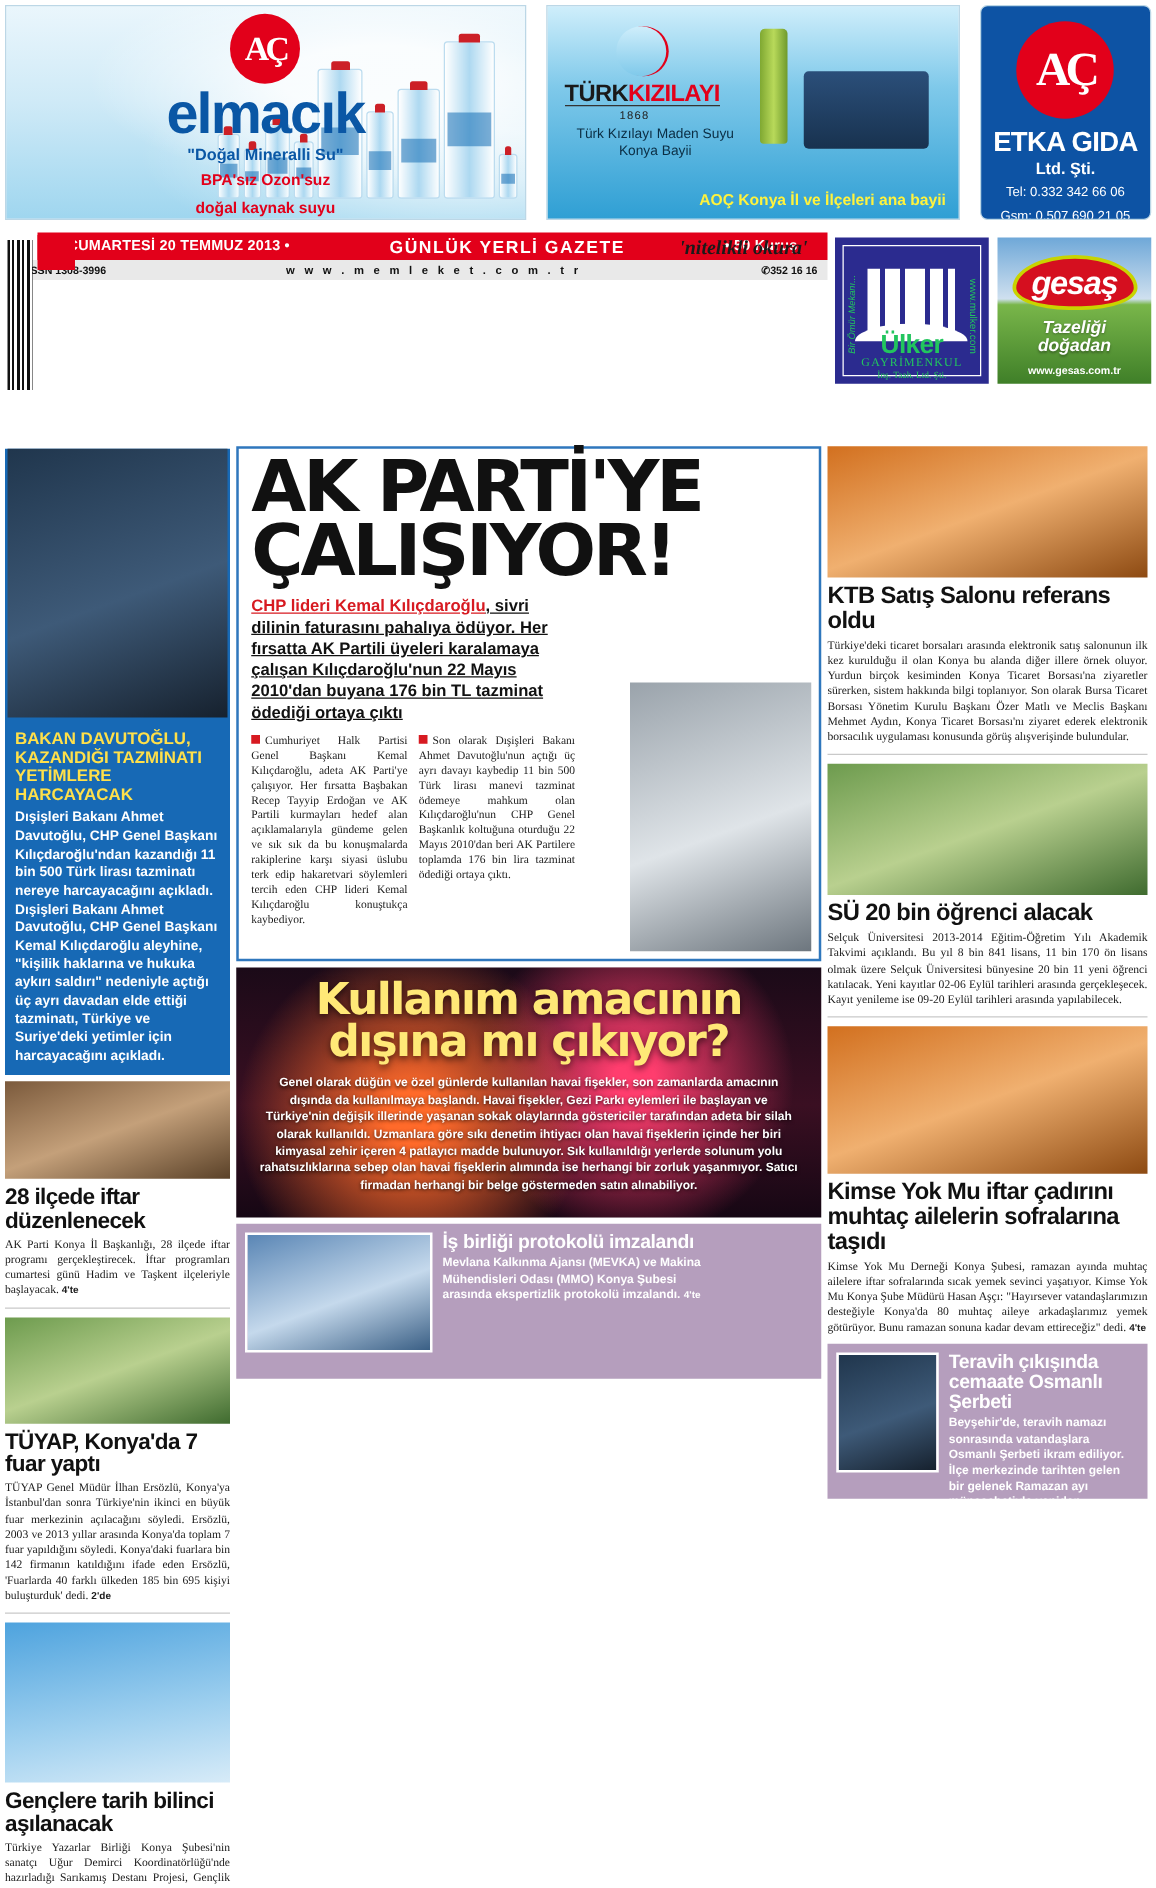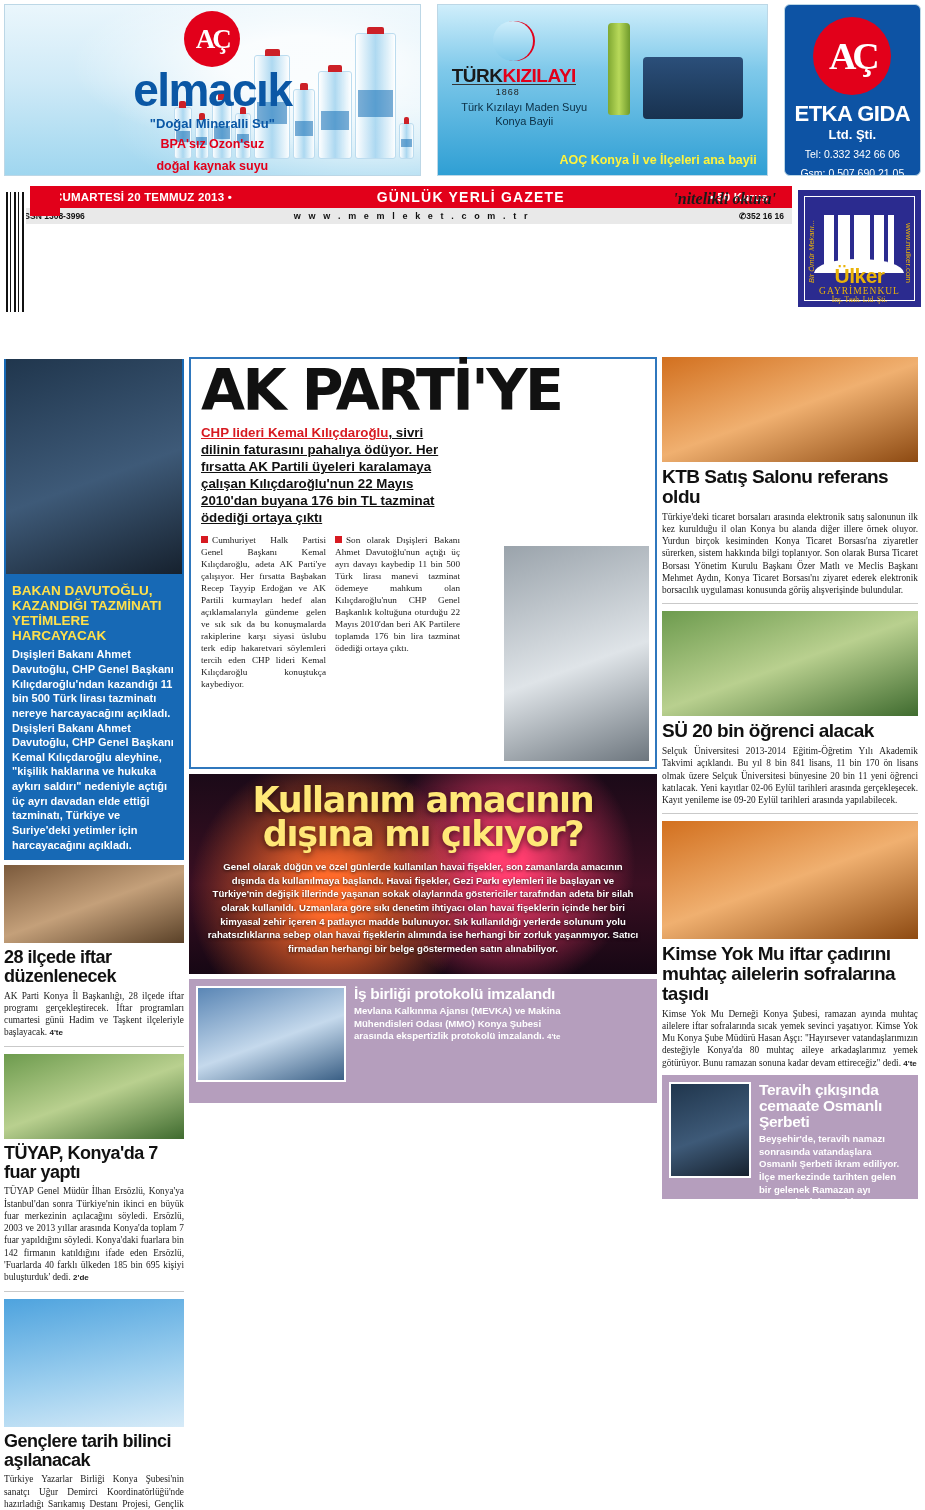--- a/index.html
+++ b/index.html
@@ -84,21 +84,21 @@
   .mast-slogan{ position:absolute; right:16px; top:8px; font-family:"Liberation Serif",serif;
     font-style:italic; font-weight:700; font-size:16px; color:#1a1a1a;}
   .redbar{ margin-left:26px; margin-top:4px; background:#e2001a; color:#fff; height:22px;
     display:flex; align-items:center; justify-content:space-between; padding:0 24px;
     font-size:11.5px; font-weight:700; letter-spacing:.2px;text-align:center;}
   .redbar .center{ font-size:14px; letter-spacing:1.2px;}
   .greybar{ margin-left:10px; background:#e9e9e9; height:16px; display:flex; align-items:center;
     justify-content:space-between; padding:0 8px; font-size:8.5px; color:#111; font-weight:700;}
   .greybar .web{ letter-spacing:2.6px; font-size:9px; }
   .mast-ads{ display:flex; gap:7px; align-items:flex-start; padding-top:8px;}
-  .ulker{ width:123px; height:117px; background:#2b2b8f; color:#eab308; position:relative; }
+  .ulker{ width:123px; height:117px; background:#2b2b8f; color:#22c55e; position:relative; }
   .ulker .frame{ position:absolute; inset:6px; border:1px solid #fff; }
   .ulker .bld{ position:absolute; left:26px; bottom:40px; width:70px; height:52px;
     background:
       linear-gradient(90deg,#fff 0 10px, transparent 10px 14px, #fff 14px 26px, transparent 26px 30px, #fff 30px 46px, transparent 46px 50px, #fff 50px 60px, transparent 60px 64px, #fff 64px 70px);
   }
   .ulker .arc{position:absolute;left:16px;bottom:34px;width:90px;height:14px;border-radius:50%/100% 100% 0 0;background:#fff;}
   .ulker .nm{ position:absolute; left:0; right:0; bottom:19px; text-align:center; font-size:21px; font-weight:700; letter-spacing:-.5px;}
   .ulker .s1{ position:absolute; left:0; right:0; bottom:11px; text-align:center; font-family:"Liberation Serif",serif; font-size:9.5px; letter-spacing:1px;}
   .ulker .s2{ position:absolute; left:0; right:0; bottom:3px; text-align:center; font-family:"Liberation Serif",serif; font-size:7.5px;}
   .ulker .vweb{ position:absolute; right:8px; bottom:24px; font-size:8px; writing-mode:vertical-rl; }
@@ -234,20 +234,26 @@
       <div class="ulker">
         <div class="frame"></div>
         <div class="vslog">Bir Ömür Mekanı...</div>
         <div class="vweb">www.mulker.com</div>
         <div class="bld"></div>
         <div class="arc"></div>
         <div class="nm">Ülker</div>
         <div class="s1">GAYRİMENKUL</div>
         <div class="s2">İnş. Taah. Ltd. Şti.</div>
       </div>
+      <div class="gesas">
+        <div class="blob">gesaş</div>
+        <div class="tag" style="white-space:pre-line">Tazeliği
+doğadan</div>
+        <div class="web">www.gesas.com.tr</div>
+      </div>
     </div>
   </div>
 
   <div class="grid">
 
     <div class="col-left">
 
       <div class="lead-left" style="width:180px">
         <div class="photo pdark" style="height:215px;margin:2px"></div>
         <div class="lead-kicker">BAKAN DAVUTOĞLU, KAZANDIĞI TAZMİNATI YETİMLERE HARCAYACAK</div>
@@ -273,20 +279,21 @@
       <div>
         <div class="art-h1">Gençlere tarih bilinci aşılanacak</div>
         <div class="art-p"><span>Türkiye Yazarlar Birliği Konya Şubesi'nin sanatçı Uğur Demirci Koordinatörlüğü'nde hazırladığı Sarıkamış Destanı Projesi, Gençlik ve Spor Bakanlığı'ndan destek almaya hak kazanmıştı. Projenin uygulama çalışmaları hızla devam ediyor.</span> </div>
       </div>
     </div>
 
     <div class="col-mid">
 
       <div class="lead-right" style="border:2px solid #2f77bd;height:412px">
         <div class="head-xl">AK PARTİ'YE</div>
+        <div class="head-xl">ÇALIŞIYOR!</div>
         <div class="sub-lead">
           <span class="hl">CHP lideri Kemal Kılıçdaroğlu</span><u>, sivri dilinin faturasını pahalıya ödüyor. Her fırsatta AK Partili üyeleri karalamaya çalışan Kılıçdaroğlu'nun 22 Mayıs 2010'dan buyana 176 bin TL tazminat ödediği ortaya çıktı</u>
         </div>
         <div class="lead-cols">
           <div class="lead-col"><span class="bullet"></span><span>Cumhuriyet Halk Partisi Genel Başkanı Kemal Kılıçdaroğlu, adeta AK Parti'ye çalışıyor. Her fırsatta Başbakan Recep Tayyip Erdoğan ve AK Partili kurmayları hedef alan açıklamalarıyla gündeme gelen ve sık sık da bu konuşmalarda rakiplerine karşı siyasi üslubu terk edip hakaretvari söylemleri tercih eden CHP lideri Kemal Kılıçdaroğlu konuştukça kaybediyor.</span></div>
           <div class="lead-col"><span class="bullet"></span><span>Son olarak Dışişleri Bakanı Ahmet Davutoğlu'nun açtığı üç ayrı davayı kaybedip 11 bin 500 Türk lirası manevi tazminat ödemeye mahkum olan Kılıçdaroğlu'nun CHP Genel Başkanlık koltuğuna oturduğu 22 Mayıs 2010'dan beri AK Partilere toplamda 176 bin lira tazminat ödediği ortaya çıktı.</span></div>
         </div>
         <div class="lead-portrait photo pgray"></div>
       </div>
 

